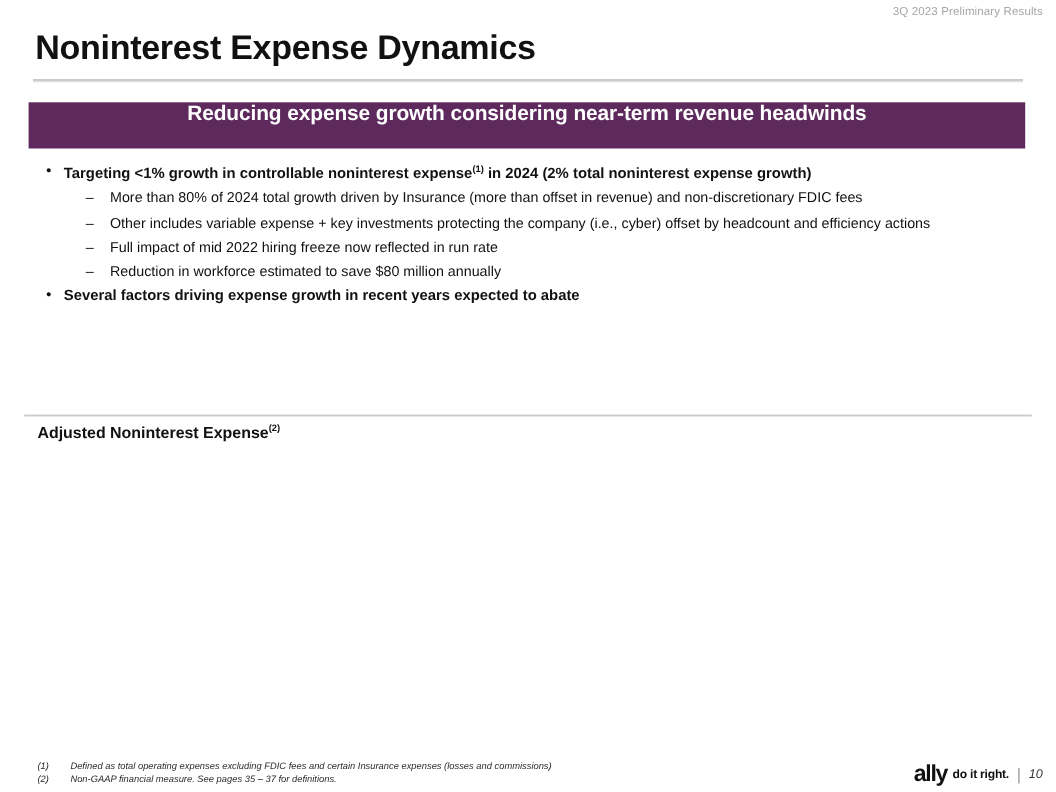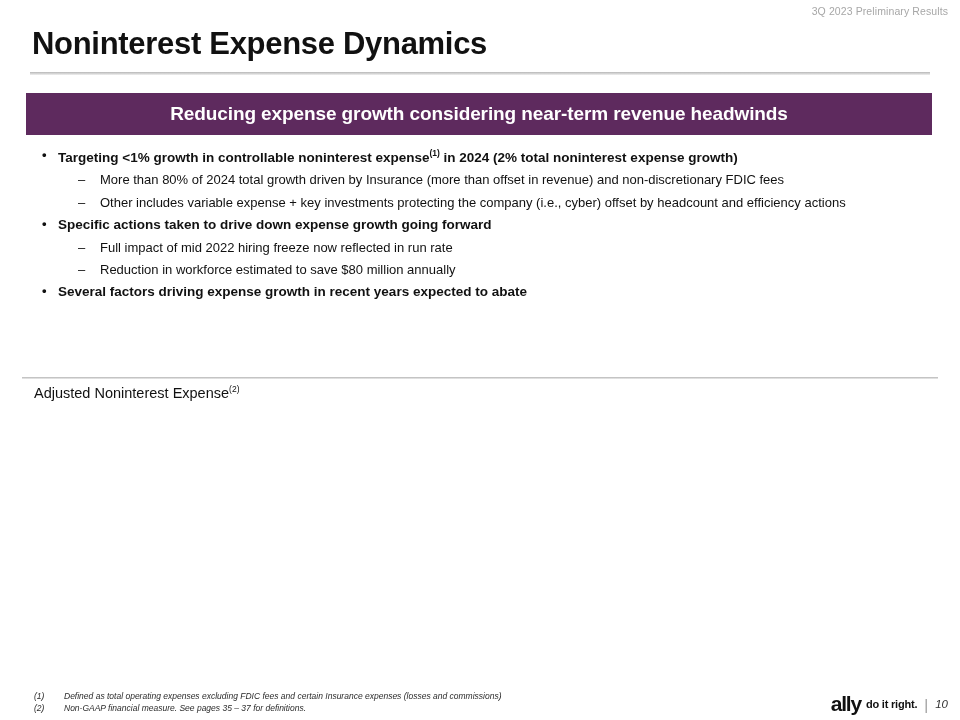--- a/index.html
+++ b/index.html
@@ -19,42 +19,42 @@
   .page-title {
     position: absolute; left: 32px; top: 26px;
     font-size: 31px; font-weight: 700; color: #111; letter-spacing: -0.3px;
   }
   .title-rule {
     position: absolute; left: 30px; top: 72px; width: 900px; height: 3px;
     background: linear-gradient(to bottom,#b7b7b7 0%,#d9d9d9 60%,#f0f0f0 100%);
   }
   .banner {
     position: absolute; left: 26px; top: 93px; width: 906px; height: 42px;
-    background: #5e2a5e; display: flex; align-items: center; justify-content: center;
+    background: #5e2a5e; display: flex; align-items: flex-start; justify-content: center;
   }
   .banner-text {
     color:#fff; font-size: 19px; font-weight: 700; letter-spacing: -0.1px;
   }
 
   
   .bullets { position: absolute; left: 36px; top: 148px; width: 916px; }
   .b1 { position: relative; padding-left: 22px; font-size: 13.5px; font-weight: 700; color:#111; margin-bottom: 6px; line-height: 1.25; }
   .b1::before { content: "\2022"; position: absolute; left: 6px; top: -1px; font-size: 13px; }
   .b2 { position: relative; padding-left: 64px; font-size: 13px; font-weight: 400; color:#111; margin-bottom: 6px; line-height: 1.25; }
   .b2::before { content: "\2013"; position: absolute; left: 42px; top: 0px; font-size: 13px; }
   .sup { font-size: 8.5px; vertical-align: super; }
 
   
   .chart-rule {
     position: absolute; left: 22px; top: 377px; width: 916px; height: 2px;
     background: linear-gradient(to bottom,#b7b7b7 0%,#dcdcdc 70%,#f2f2f2 100%);
   }
   .chart-title {
     position: absolute; left: 34px; top: 384px;
-    font-size: 14.5px; font-weight: 400; color:#111;
+    font-size: 14.5px; font-weight: 700; color:#111;
   }
   .chart-area { position: absolute; left: 0; top: 395px; width: 960px; height: 325px; }
 
   
   .footnotes { position: absolute; left: 34px; top: 690px; font-size: 8.5px; font-style: italic; color:#2b2b2b; line-height: 1.45; }
   .fn-row { display:flex; }
   .fn-num { width: 30px; flex: 0 0 30px; }
   .logo { position:absolute; right: 12px; top: 692px; display:flex; align-items: center; }
   .logo-ally { font-size: 21px; font-weight: 700; color:#111; letter-spacing: -1.2px; }
   .logo-tag { font-size: 11px; font-weight: 700; color:#111; margin-left: 5px; letter-spacing: -0.2px; }
@@ -71,21 +71,20 @@
   <div class="title-rule"></div>
 
   <div class="banner">
     <div class="banner-text">Reducing expense growth considering near-term revenue headwinds</div>
   </div>
 
   <div class="bullets">
     <div class="b1"><span>Targeting &lt;1% growth in controllable noninterest expense</span><span class="sup">(1)</span><span> in 2024 (2% total noninterest expense growth)</span></div>
     <div class="b2">More than 80% of 2024 total growth driven by Insurance (more than offset in revenue) and non-discretionary FDIC fees</div>
     <div class="b2">Other includes variable expense + key investments protecting the company (i.e., cyber) offset by headcount and efficiency actions</div>
-    <div class="b1">Specific actions taken to drive down expense growth going forward</div>
     <div class="b2">Full impact of mid 2022 hiring freeze now reflected in run rate</div>
     <div class="b2">Reduction in workforce estimated to save $80 million annually</div>
     <div class="b1">Several factors driving expense growth in recent years expected to abate</div>
   </div>
 
   <div class="chart-rule"></div>
   <div class="chart-title"><span>Adjusted Noninterest Expense</span><span class="sup">(2)</span></div>
 
   <div class="chart-area">
 

